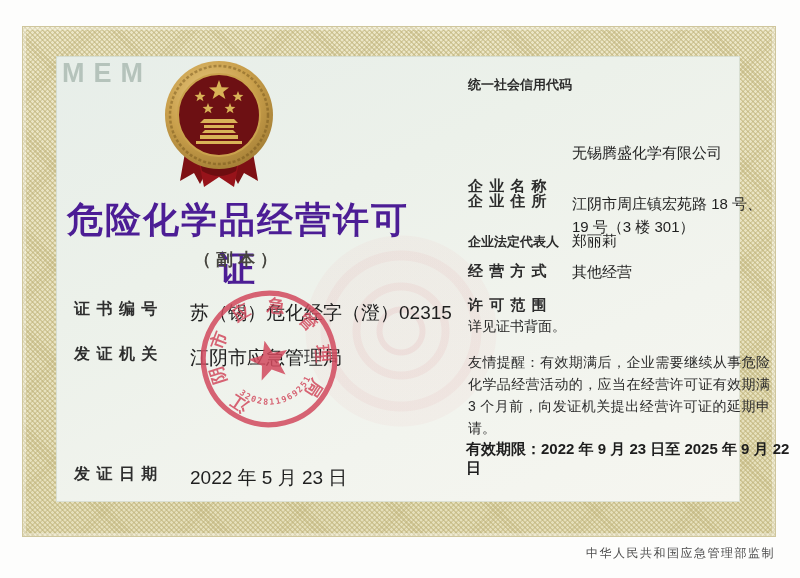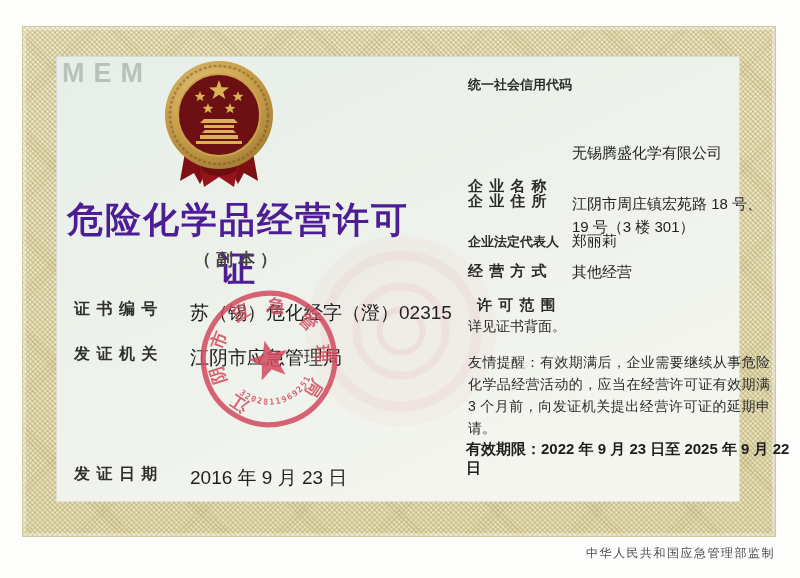--- a/index.html
+++ b/index.html
@@ -56,21 +56,21 @@
   .row-issuer-l{left:74px;top:344px;}
   .row-issuer-v{left:190px;top:345px;}
   .row-issuedate-l{left:74px;top:464px;}
   .row-issuedate-v{left:190px;top:465px;}
   .r-lbl{left:468px;font-size:15px;font-weight:bold;color:#2c2c2c;letter-spacing:1px;}
   .r-val{left:572px;font-size:15px;color:#1f1f1f;}
   .r-name-l{top:165px;margin-top:12px;} .r-name-v{top:144px;}
   .r-addr-l{top:192px;} .r-addr-v{top:193px;width:202px;line-height:1.5;}
   .r-legal-l{top:233px;font-size:13px;letter-spacing:0;} .r-legal-v{top:232px;}
   .r-mode-l{top:262px;} .r-mode-v{top:263px;}
-  .r-scope-l{top:296px;margin-left:9px;}
+  .r-scope-l{top:296px;}
   .scope-note{left:468px;top:318px;font-size:14px;color:#2a2a2a;text-align:right;}
   .reminder{
     left:468px;top:351px;width:302px;
     font-size:14px;line-height:1.58;color:#2b2b2b;text-align:justify;
   }
   .validity{left:466px;top:440px;font-size:15px;font-weight:bold;color:#1d1d1d;}
   .footer{
     left:520px;top:545px;width:255px;text-align:right;
     font-size:12px;color:#4d4d4d;letter-spacing:1.5px;
   }
@@ -128,21 +128,21 @@
   <div class="abs title">危险化学品经营许可证</div>
   <div class="abs subtitle">（副本）</div>
 
   <div class="abs lbl row-certno-l">证 书 编 号</div>
   <div class="abs val row-certno-v">苏（锡）危化经字（澄）02315</div>
 
   <div class="abs lbl row-issuer-l">发 证 机 关</div>
   <div class="abs val row-issuer-v">江阴市应急管理局</div>
 
   <div class="abs lbl row-issuedate-l">发 证 日 期</div>
-  <div class="abs val row-issuedate-v">2016 年 9 月 23 日</div>
+  <div class="abs val row-issuedate-v">2022 年 5 月 23 日</div>
 
   <div class="abs r-lbl r-name-l">企 业 名 称</div>
   <div class="abs r-val r-name-v">无锡腾盛化学有限公司</div>
 
   <div class="abs r-lbl r-addr-l">企 业 住 所</div>
   <div class="abs r-val r-addr-v">江阴市周庄镇宏苑路 18 号、19 号（3 楼 301）</div>
 
   <div class="abs r-lbl r-legal-l">企业法定代表人</div>
   <div class="abs r-val r-legal-v">郑丽莉</div>
 

